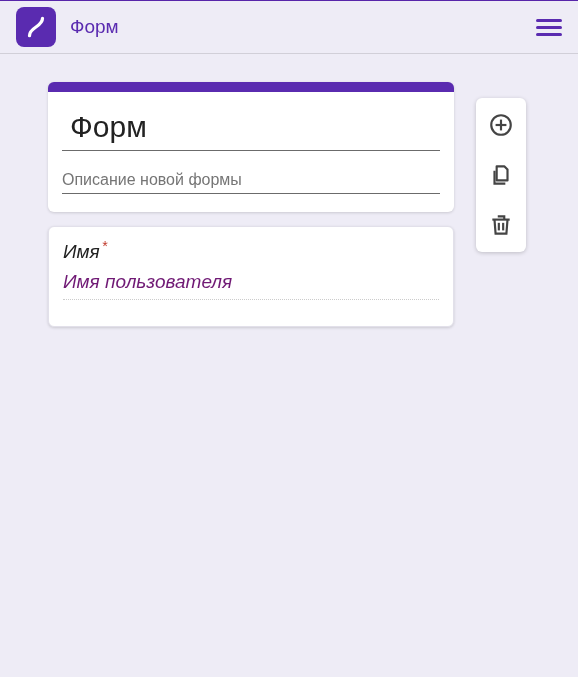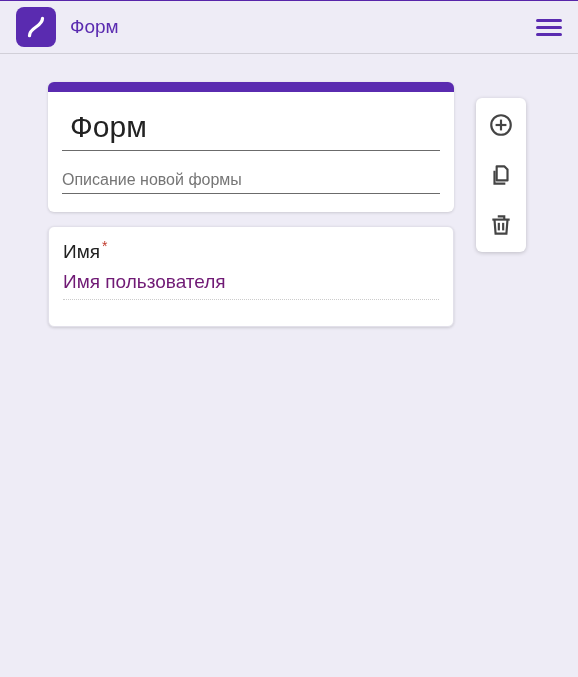--- a/index.html
+++ b/index.html
@@ -78,20 +78,21 @@
       border-bottom: 1px solid #6b6b6b;
       font-size: 16px;
       padding: 20px 4px 4px 0;
       color: #555;
       outline: none;
       background: transparent;
     }
     .question-card {
       padding: 14px 14px 26px 14px;
       border: 1px solid #e2e0ea;
+      font-style: italic;
     }
     .q-label {
       font-size: 19px;
       color: #222;
       display: inline-flex;
       align-items: flex-start;
     }
     .req-star { color: #c0392b; font-size: 14px; margin-left: 2px; line-height: 1; position: relative; top: -2px; }
     .q-placeholder {
       font-size: 19px;

